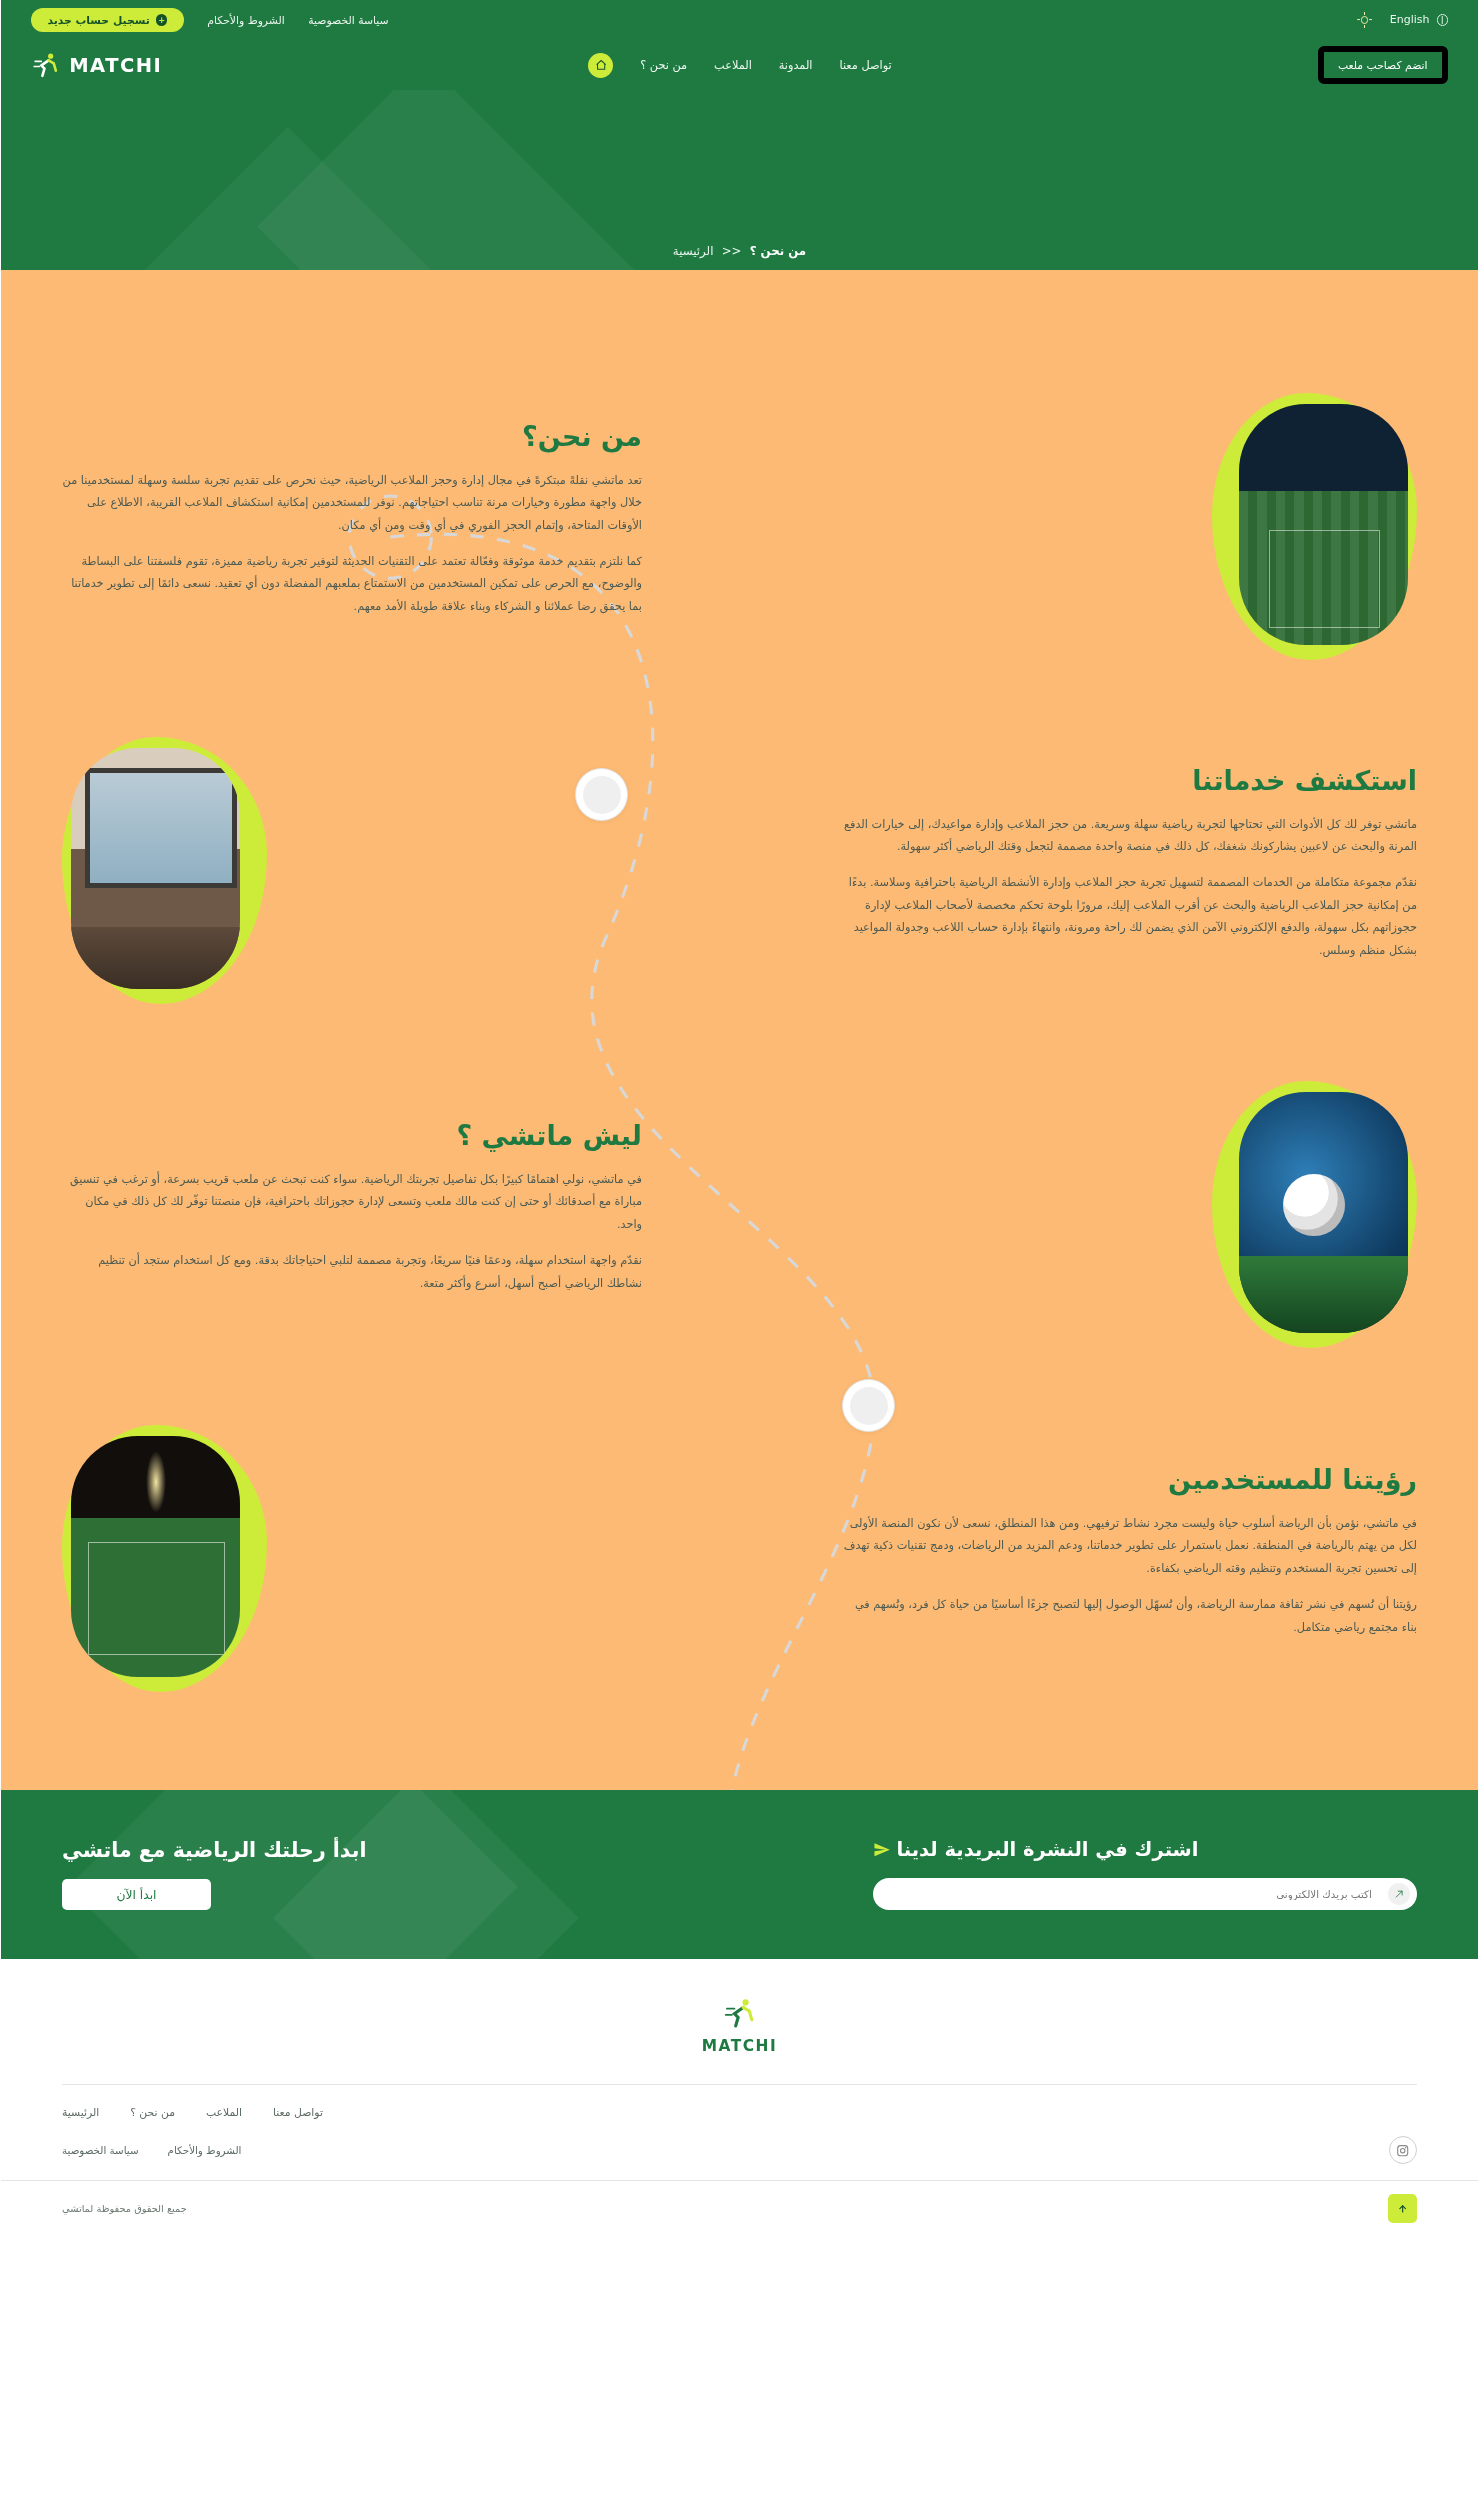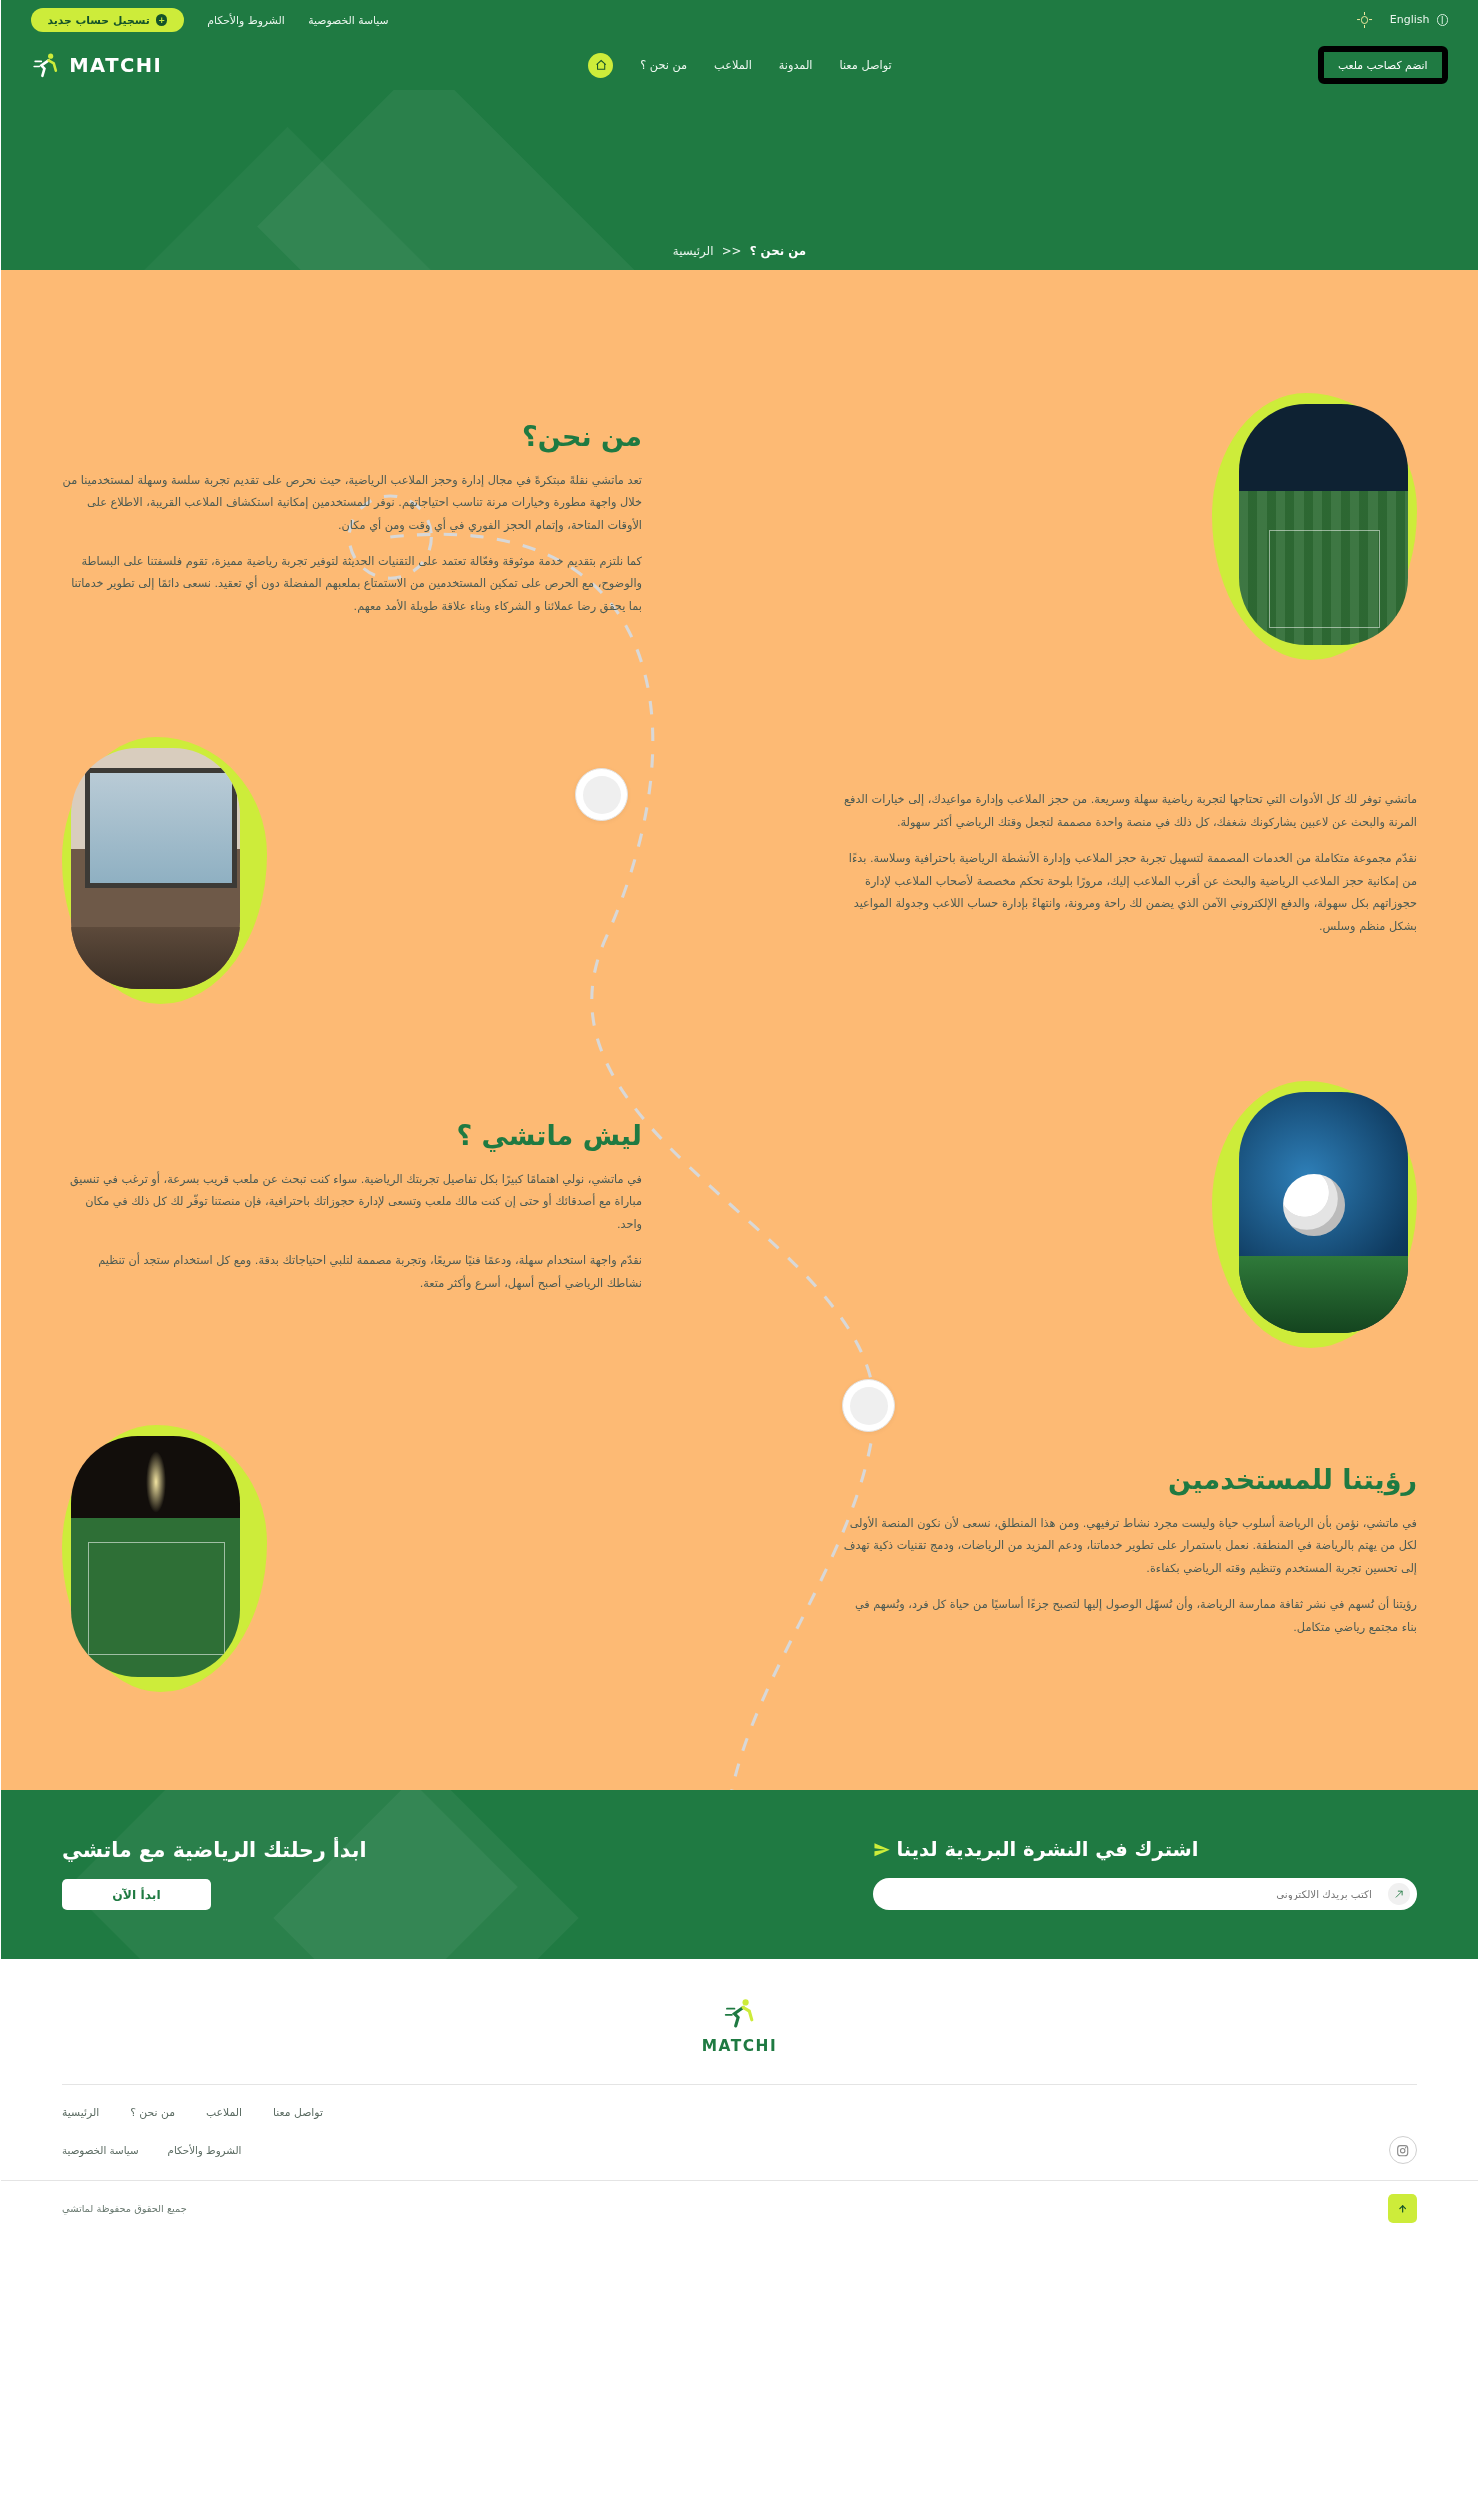--- a/index.html
+++ b/index.html
@@ -234,21 +234,21 @@
     justify-content: space-between;
     padding: 0 62px;
     z-index: 5;
   }
   .cta-band .deco {
     position: absolute; background: rgba(255,255,255,0.05); transform: rotate(45deg);
   }
   .cta-right { text-align: right; position: relative; z-index: 2; }
   .cta-title { color: #ffffff; font-size: 20.5px; font-weight: bold; margin-bottom: 17.5px; }
   .cta-btn {
-    background: #ffffff; color: #1f7a42; font-size: 12.3px; font-weight: bold;
+    background: #ffffff; color: #1f7a42; font-size: 12.3px; font-weight: normal;
     border-radius: 5.1px; padding: 8.7px 0; width: 149px; display:block; text-align:center;
     margin-right: auto; margin-left: 0;
   }
   .cta-left { position: relative; z-index: 2; }
   .news-title {
     color: #ffffff; font-size: 19.5px; font-weight: bold; margin-bottom: 17.5px;
     display: flex; align-items: center; gap: 6px; justify-content: flex-end;
   }
   .news-form {
     width: 544px; height: 32px; background: #ffffff; border-radius: 513px;
@@ -387,20 +387,21 @@
     </div>
     <div class="section-text right">
       <h2 class="section-title">من نحن؟</h2>
       <p class="section-p">تعد ماتشي نقلةً مبتكرةً في مجال إدارة وحجز الملاعب الرياضية، حيث نحرص على تقديم تجربة سلسة وسهلة لمستخدمينا من خلال واجهة مطورة وخيارات مرنة تناسب احتياجاتهم. نوفر للمستخدمين إمكانية استكشاف الملاعب القريبة، الاطلاع على الأوقات المتاحة، وإتمام الحجز الفوري في أي وقت ومن أي مكان.</p>
       <p class="section-p">كما نلتزم بتقديم خدمة موثوقة وفعّالة تعتمد على التقنيات الحديثة لتوفير تجربة رياضية مميزة، تقوم فلسفتنا على البساطة والوضوح، مع الحرص على تمكين المستخدمين من الاستمتاع بملعبهم المفضلة دون أي تعقيد. نسعى دائمًا إلى تطوير خدماتنا بما يحقق رضا عملائنا و الشركاء وبناء علاقة طويلة الأمد معهم.</p>
     </div>
   </div>
 
   <div class="section">
     <div class="section-text right">
+      <h2 class="section-title">استكشف خدماتنا</h2>
       <p class="section-p">ماتشي توفر لك كل الأدوات التي تحتاجها لتجربة رياضية سهلة وسريعة. من حجز الملاعب وإدارة مواعيدك، إلى خيارات الدفع المرنة والبحث عن لاعبين يشاركونك شغفك، كل ذلك في منصة واحدة مصممة لتجعل وقتك الرياضي أكثر سهولة.</p>
       <p class="section-p">نقدّم مجموعة متكاملة من الخدمات المصممة لتسهيل تجربة حجز الملاعب وإدارة الأنشطة الرياضية باحترافية وسلاسة. بدءًا من إمكانية حجز الملاعب الرياضية والبحث عن أقرب الملاعب إليك، مرورًا بلوحة تحكم مخصصة لأصحاب الملاعب لإدارة حجوزاتهم بكل سهولة، والدفع الإلكتروني الآمن الذي يضمن لك راحة ومرونة، وانتهاءً بإدارة حساب اللاعب وجدولة المواعيد بشكل منظم وسلس.</p>
     </div>
     <div class="media flip">
       <div class="blob"></div>
       <div class="photo">
           <div class="photo-inner ph-hall"></div>
         </div>
     </div>
   </div>

